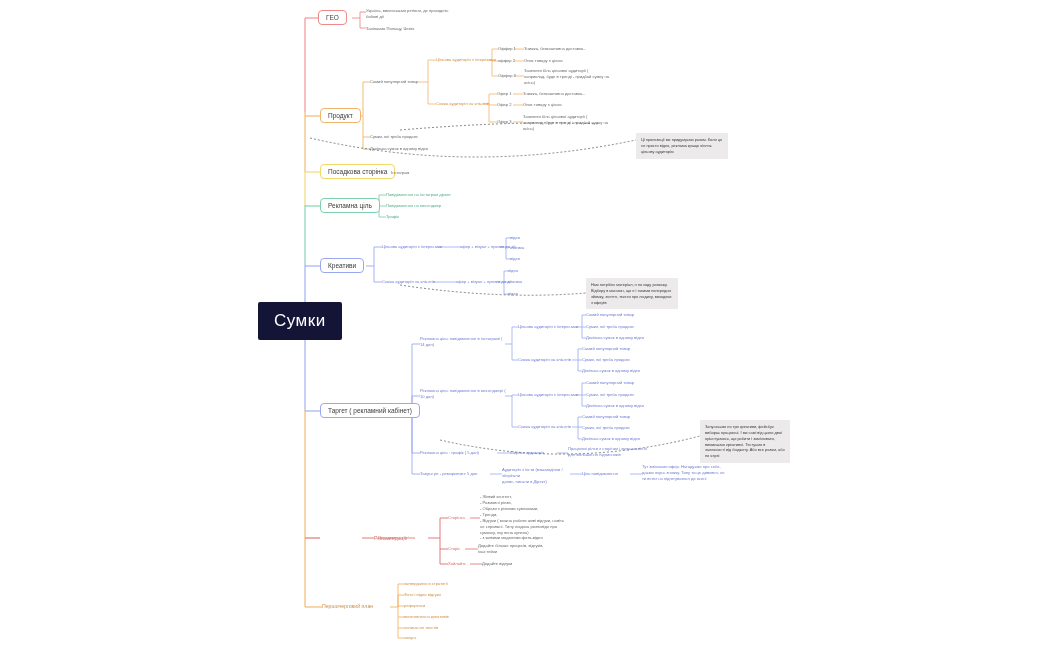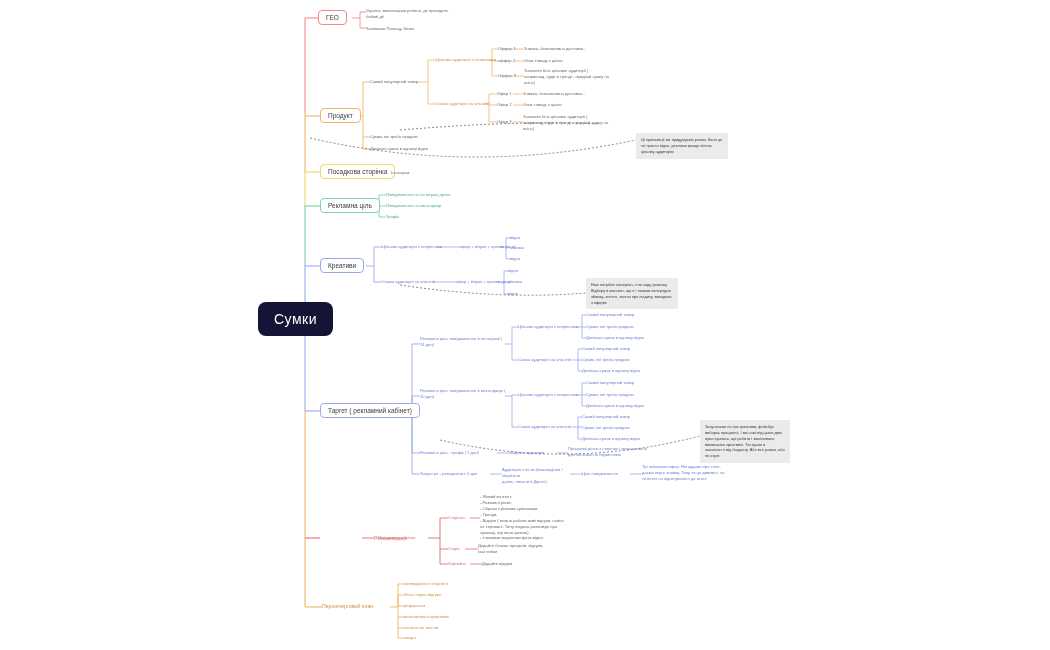--- a/index.html
+++ b/index.html
@@ -8,22 +8,22 @@
     font-family:"Liberation Sans","DejaVu Sans",sans-serif;
     overflow:hidden;position:relative;
   }
   #canvas{position:absolute;left:0;top:0;width:1050px;height:650px;}
   svg.links{position:absolute;left:0;top:0;width:1050px;height:650px;pointer-events:none;}
 
   .node{position:absolute;box-sizing:border-box;}
 
   
   .root{
-    background:#141436;color:#ffffff;border-radius:8px;
-    padding:9px 16px;font-size:14px;letter-spacing:.5px;
+    background:#141436;color:#ffffff;border-radius:2px;
+    padding:9px 16px;font-size:17px;letter-spacing:.5px;
     white-space:nowrap;
   }
 
   
   .lvl1{
     border:1px solid;border-radius:4px;background:#fff;
     padding:3px 7px;font-size:6.5px;white-space:nowrap;color:#3a3a3a;
   }
   .lvl1.c-red{border-color:#f08a8a;color:#444;}
   .lvl1.c-orange{border-color:#f2b46a;}

